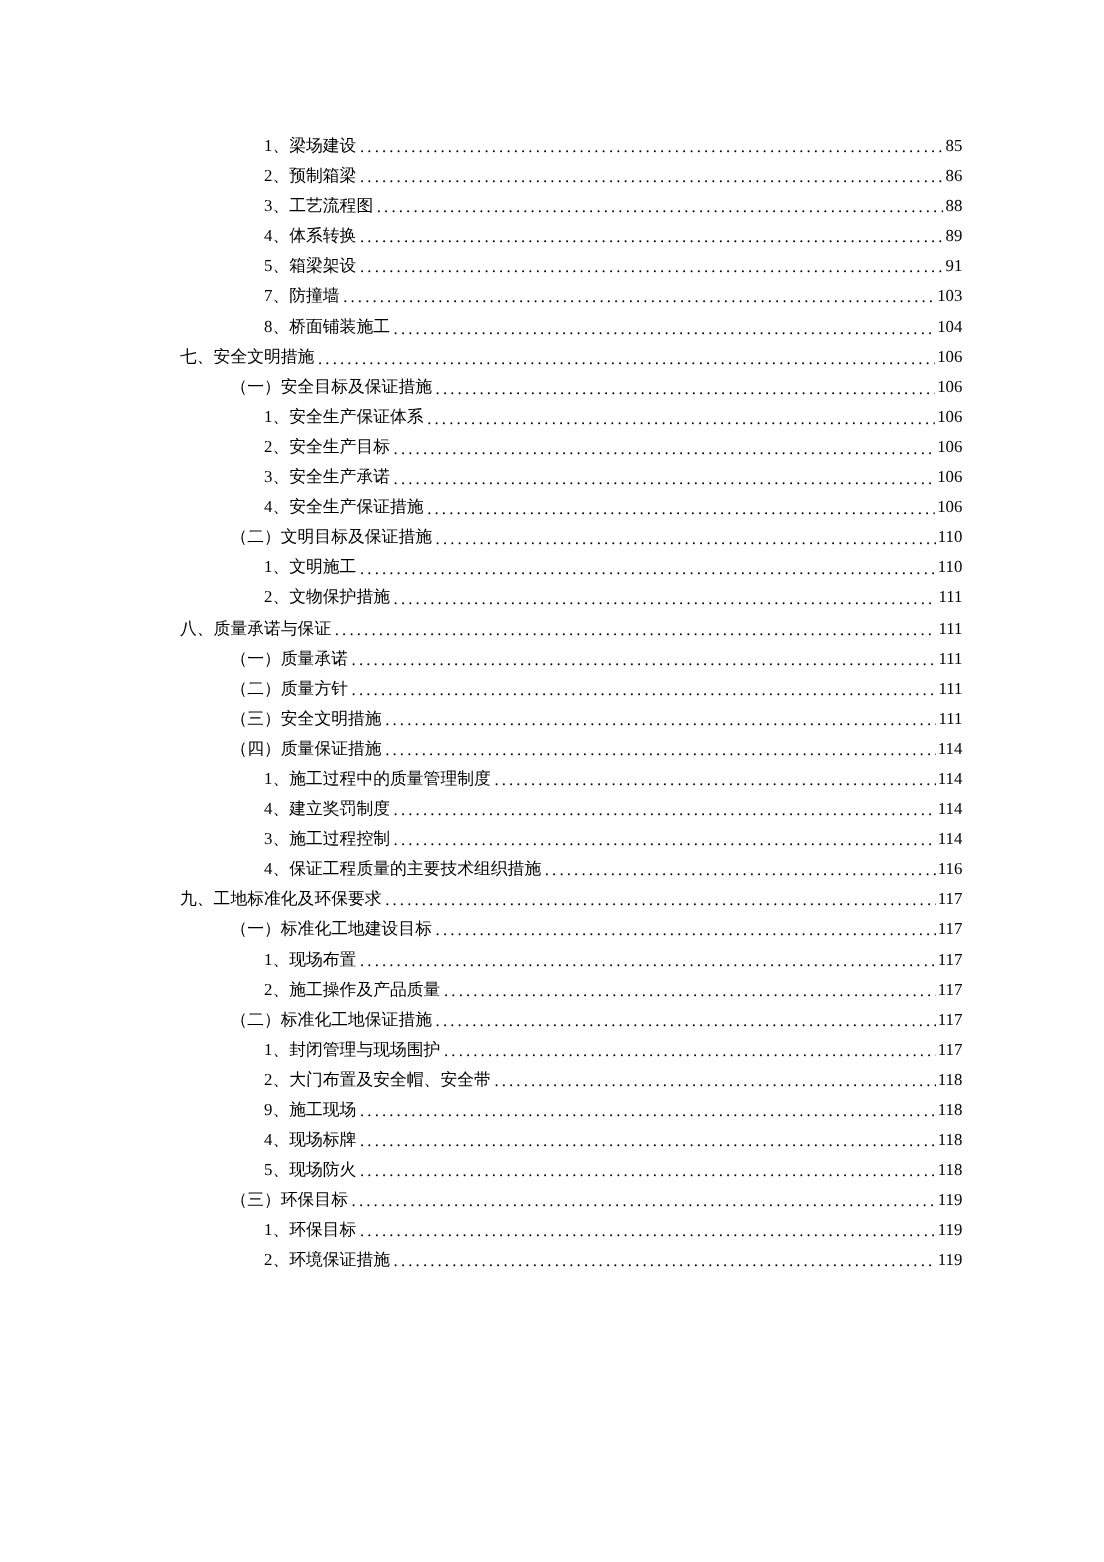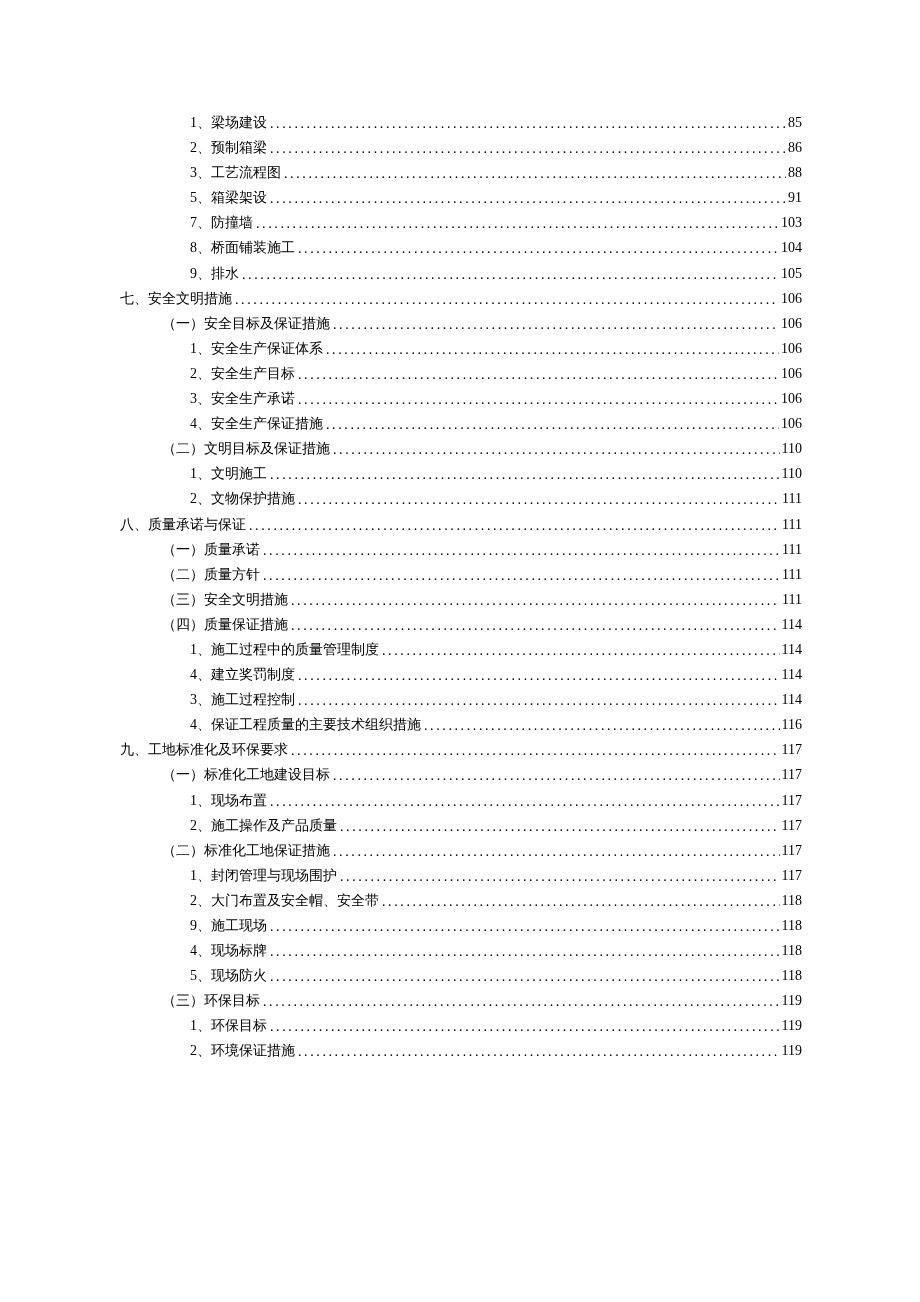--- a/index.html
+++ b/index.html
@@ -10,20 +10,21 @@
       color: #000;
       width: 920px;
       height: 1302px;
       padding: 110px 118px 0 120px;
     }
     .toc-line {
       display: flex;
       align-items: baseline;
       line-height: 25.1px;
       white-space: nowrap;
+      margin-left: 30px;
     }
     .indent-1 { padding-left: 0; }
     .indent-2 { padding-left: 42px; text-align: right; }
     .indent-3 { padding-left: 70px; }
     .label { flex-shrink: 0; }
     .dots {
       flex: 1;
       overflow: hidden;
       letter-spacing: 2.6px;
       font-size: 14px;
@@ -56,42 +57,42 @@
       <span class="dots"></span>
       <span class="pg">86</span>
     </div>
     <div class="toc-line indent-3">
       <span class="label">3、工艺流程图</span>
       <span class="space"></span>
       <span class="dots"></span>
       <span class="pg">88</span>
     </div>
     <div class="toc-line indent-3">
+      <span class="label">4、体系转换</span>
+      <span class="space"></span>
+      <span class="dots"></span>
+      <span class="pg">89</span>
+    </div>
+    <div class="toc-line indent-3">
       <span class="label">5、箱梁架设</span>
       <span class="space"></span>
       <span class="dots"></span>
       <span class="pg">91</span>
     </div>
     <div class="toc-line indent-3">
       <span class="label">7、防撞墙</span>
       <span class="space"></span>
       <span class="dots"></span>
       <span class="pg">103</span>
     </div>
     <div class="toc-line indent-3">
       <span class="label">8、桥面铺装施工</span>
       <span class="space"></span>
       <span class="dots"></span>
       <span class="pg">104</span>
-    </div>
-    <div class="toc-line indent-3">
-      <span class="label">9、排水</span>
-      <span class="space"></span>
-      <span class="dots"></span>
-      <span class="pg">105</span>
     </div>
     <div class="toc-line indent-1">
       <span class="label">七、安全文明措施</span>
       <span class="space"></span>
       <span class="dots"></span>
       <span class="pg">106</span>
     </div>
     <div class="toc-line indent-2">
       <span class="label">（一）安全目标及保证措施</span>
       <span class="space"></span>

